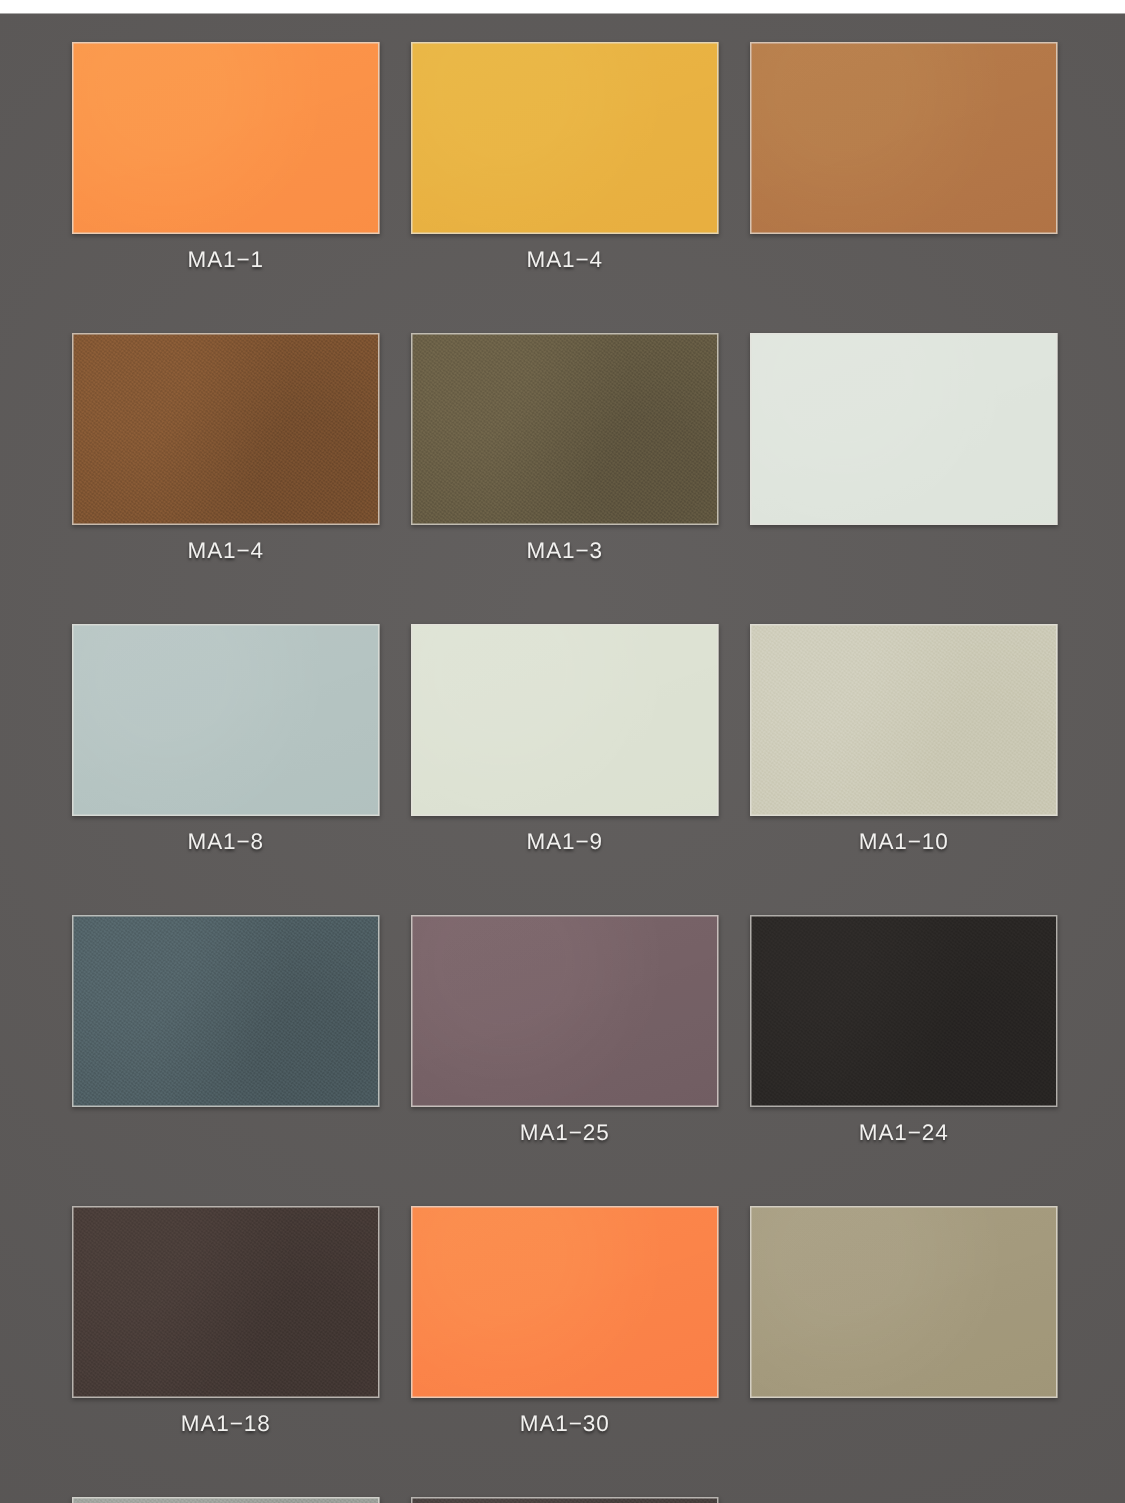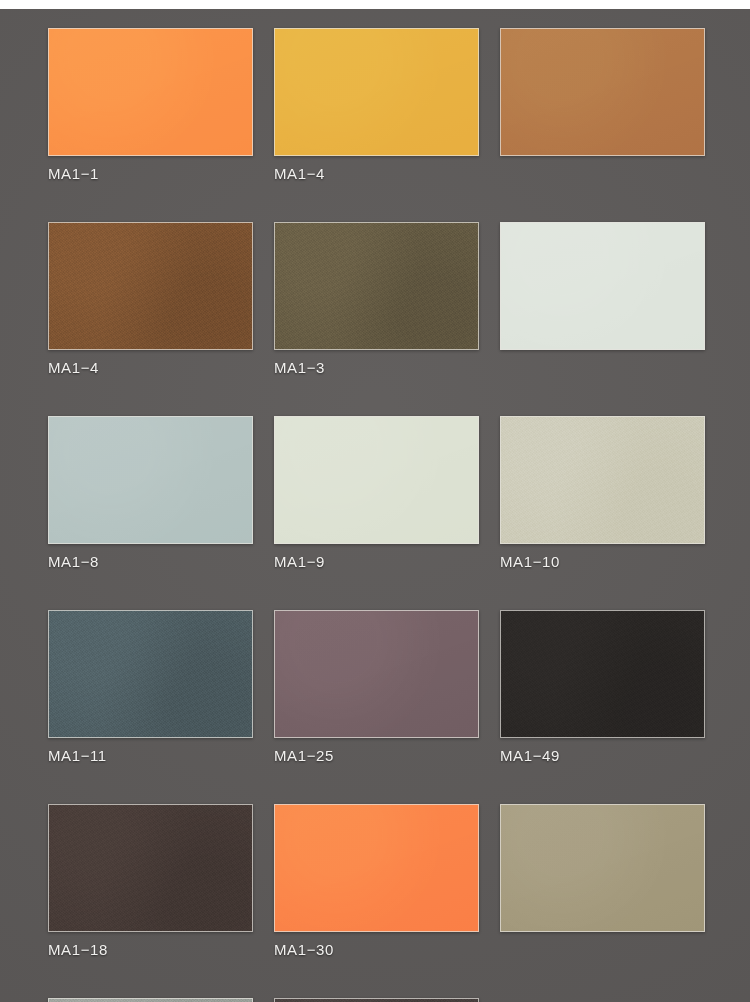--- a/index.html
+++ b/index.html
@@ -77,21 +77,21 @@
 
   .swatch.smooth::after {
     background:
       radial-gradient(circle at 30% 24%, rgba(255,255,255,0.05) 0 24%, rgba(0,0,0,0) 62%),
       linear-gradient(160deg, rgba(255,255,255,0.035) 0%, rgba(0,0,0,0.04) 100%);
   }
 
   .label {
     display:block;
     width:205px;
-    text-align:left;
+    text-align:center;
     margin-top:9px;
     font-size:15px;
     letter-spacing:0.6px;
     color:#f2f1ef;
     text-shadow:0 1px 2px rgba(0,0,0,0.55);
     white-space:nowrap;
   }
 </style>
 </head>
 <body>
@@ -131,29 +131,28 @@
         <div class="cell">
           <div class="swatch smooth" style="background: rgb(221, 226, 211);"></div>
           <span class="label">MA1−9</span>
         </div>
         <div class="cell">
           <div class="swatch" style="background: rgb(205, 203, 184);"></div>
           <span class="label">MA1−10</span>
         </div>
         <div class="cell">
           <div class="swatch" style="background: rgb(78, 94, 99);"></div>
-          <span class="label">MA1−11</span>
         </div>
         <div class="cell">
           <div class="swatch smooth" style="background: rgb(118, 97, 102);"></div>
           <span class="label">MA1−25</span>
         </div>
         <div class="cell">
           <div class="swatch" style="background: rgb(42, 39, 37);"></div>
-          <span class="label">MA1−49</span>
+          <span class="label">MA1−24</span>
         </div>
         <div class="cell">
           <div class="swatch" style="background: rgb(70, 58, 54);"></div>
           <span class="label">MA1−18</span>
         </div>
         <div class="cell">
           <div class="swatch smooth" style="background: rgb(251, 132, 73);"></div>
           <span class="label">MA1−30</span>
         </div>
         <div class="cell">

